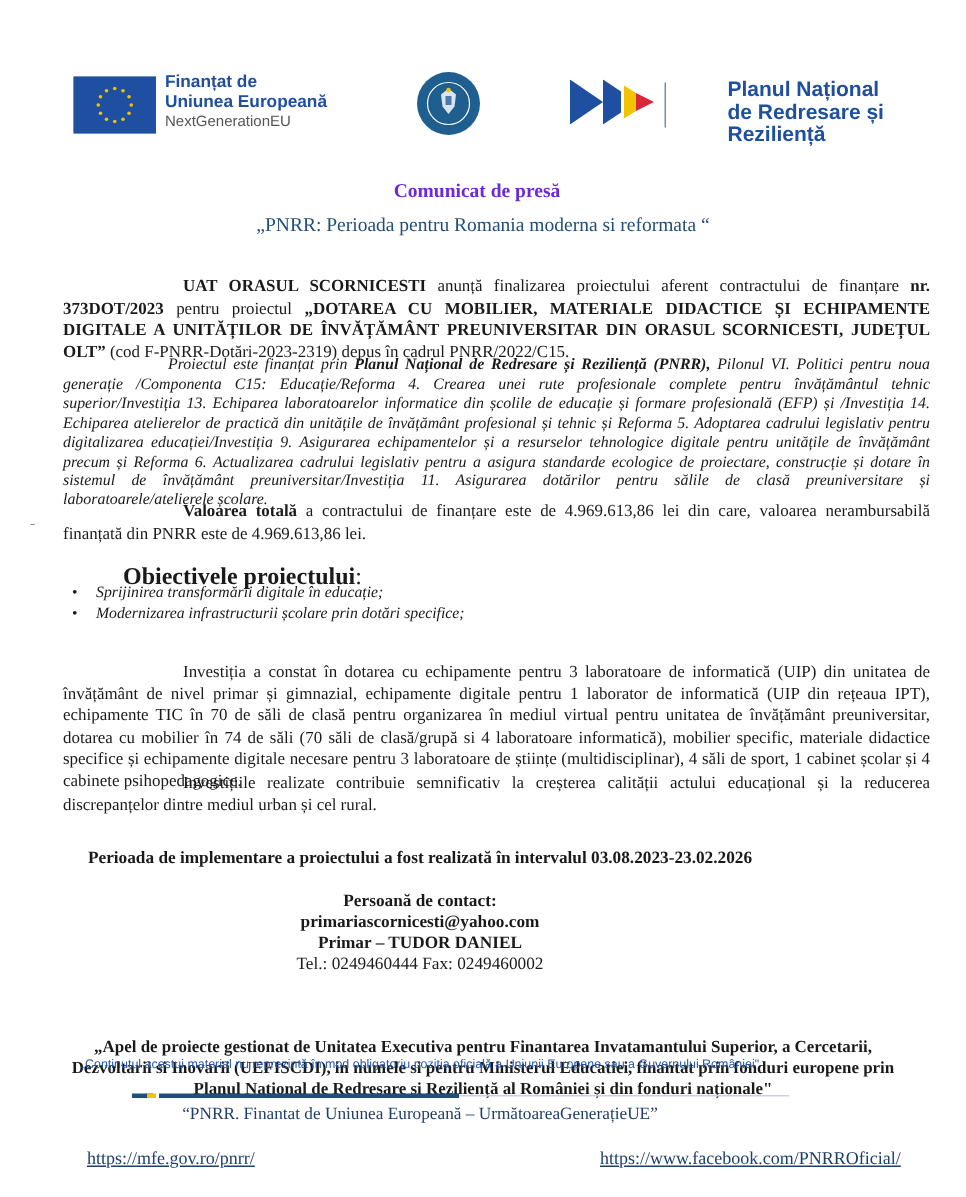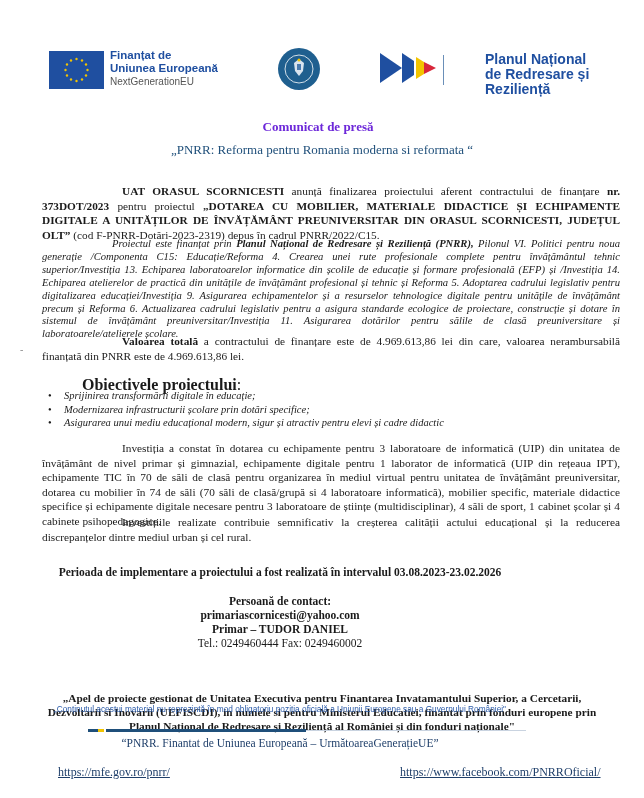--- a/index.html
+++ b/index.html
@@ -99,42 +99,41 @@
     <polygon points="44,9 56,15 44,21" fill="#d8263a"></polygon>
   </svg>
 </div>
 <div class="abs pnrr-sep"></div>
 <div class="abs pnrr-text">
   <div>Planul Național</div>
   <div>de Redresare și Reziliență</div>
 </div>
 
 <div class="abs title">Comunicat de presă</div>
-<div class="abs subtitle">„PNRR: Reforma pentru Romania moderna si reformata “</div>
+<div class="abs subtitle">„PNRR: Perioada pentru Romania moderna si reformata “</div>
 
 <div class="abs para indent" style="top:184px;">
   <b>UAT ORASUL SCORNICESTI</b><span> anunță finalizarea proiectului aferent contractului de finanțare </span><b>nr. 373DOT/2023</b><span> pentru proiectul </span><b>„DOTAREA CU MOBILIER, MATERIALE DIDACTICE ȘI ECHIPAMENTE DIGITALE A UNITĂȚILOR DE ÎNVĂȚĂMÂNT PREUNIVERSITAR DIN ORASUL SCORNICESTI, JUDEȚUL OLT”</b><span> (cod F-PNRR-Dotări-2023-2319) depus în cadrul PNRR/2022/C15.</span>
 </div>
 
 <div class="abs para indent italic" style="top:238px; text-indent:70px;">
   <span>Proiectul este finanțat  prin </span><b>Planul Național de Redresare și Reziliență (PNRR),</b><span> Pilonul VI. Politici pentru noua generație /Componenta C15: Educație/Reforma 4. Crearea unei rute profesionale complete pentru învățământul tehnic superior/Investiția 13. Echiparea laboratoarelor informatice din școlile de educație și formare profesională (EFP) și /Investiția 14. Echiparea  atelierelor de practică din unitățile de  învățământ profesional și tehnic și Reforma 5. Adoptarea cadrului legislativ pentru digitalizarea educației/Investiția 9. Asigurarea echipamentelor și a resurselor tehnologice digitale pentru unitățile de învățământ precum și Reforma 6. Actualizarea cadrului legislativ pentru a asigura standarde ecologice de proiectare, construcție și dotare în sistemul de învățământ preuniversitar/Investiția 11. Asigurarea dotărilor pentru sălile de clasă preuniversitare și laboratoarele/atelierele școlare.</span>
 </div>
 
 <div class="abs side-dot">-</div>
 <div class="abs para indent" style="top:334px;">
   <b>Valoarea totală</b><span> a contractului de finanțare este de 4.969.613,86 lei din care, valoarea  nerambursabilă finanțată din PNRR este de 4.969.613,86 lei.</span>
 </div>
 
 <div class="abs obj-head">
   <span>Obiectivele proiectului</span><span style="font-weight:normal;">:</span>
 </div>
 <ul class="abs obj-list">
   <li>Sprijinirea transformării digitale în educație;</li>
   <li>Modernizarea infrastructurii școlare prin dotări specifice;</li>
-  <li>Asigurarea unui mediu educațional modern, sigur și atractiv pentru elevi și cadre didactic</li>
 </ul>
 
 <div class="abs para indent" style="top:441px;">Investiția a constat în dotarea cu echipamente pentru 3 laboratoare de informatică (UIP) din unitatea de învățământ de nivel primar și gimnazial, echipamente digitale pentru 1 laborator de informatică (UIP din rețeaua IPT), echipamente TIC în 70 de săli de clasă pentru organizarea în mediul virtual pentru unitatea de învățământ preuniversitar, dotarea cu mobilier în 74 de săli (70 săli de clasă/grupă si 4 laboratoare informatică),  mobilier specific, materiale didactice specifice și echipamente digitale necesare pentru 3 laboratoare de științe (multidisciplinar), 4 săli de sport, 1 cabinet școlar și 4 cabinete psihopedagogice.</div>
 <div class="abs para indent" style="top:515px;">Investițiile realizate contribuie semnificativ la creșterea calității actului educațional și la reducerea discrepanțelor dintre mediul urban și cel rural.</div>
 
 <div class="abs center-block period">Perioada de implementare  a proiectului  a fost realizată în intervalul 03.08.2023-23.02.2026</div>
 
 <div class="abs center-block contact">
   <div class="b">Persoană de contact:</div>
   <div class="b">primariascornicesti@yahoo.com</div>

